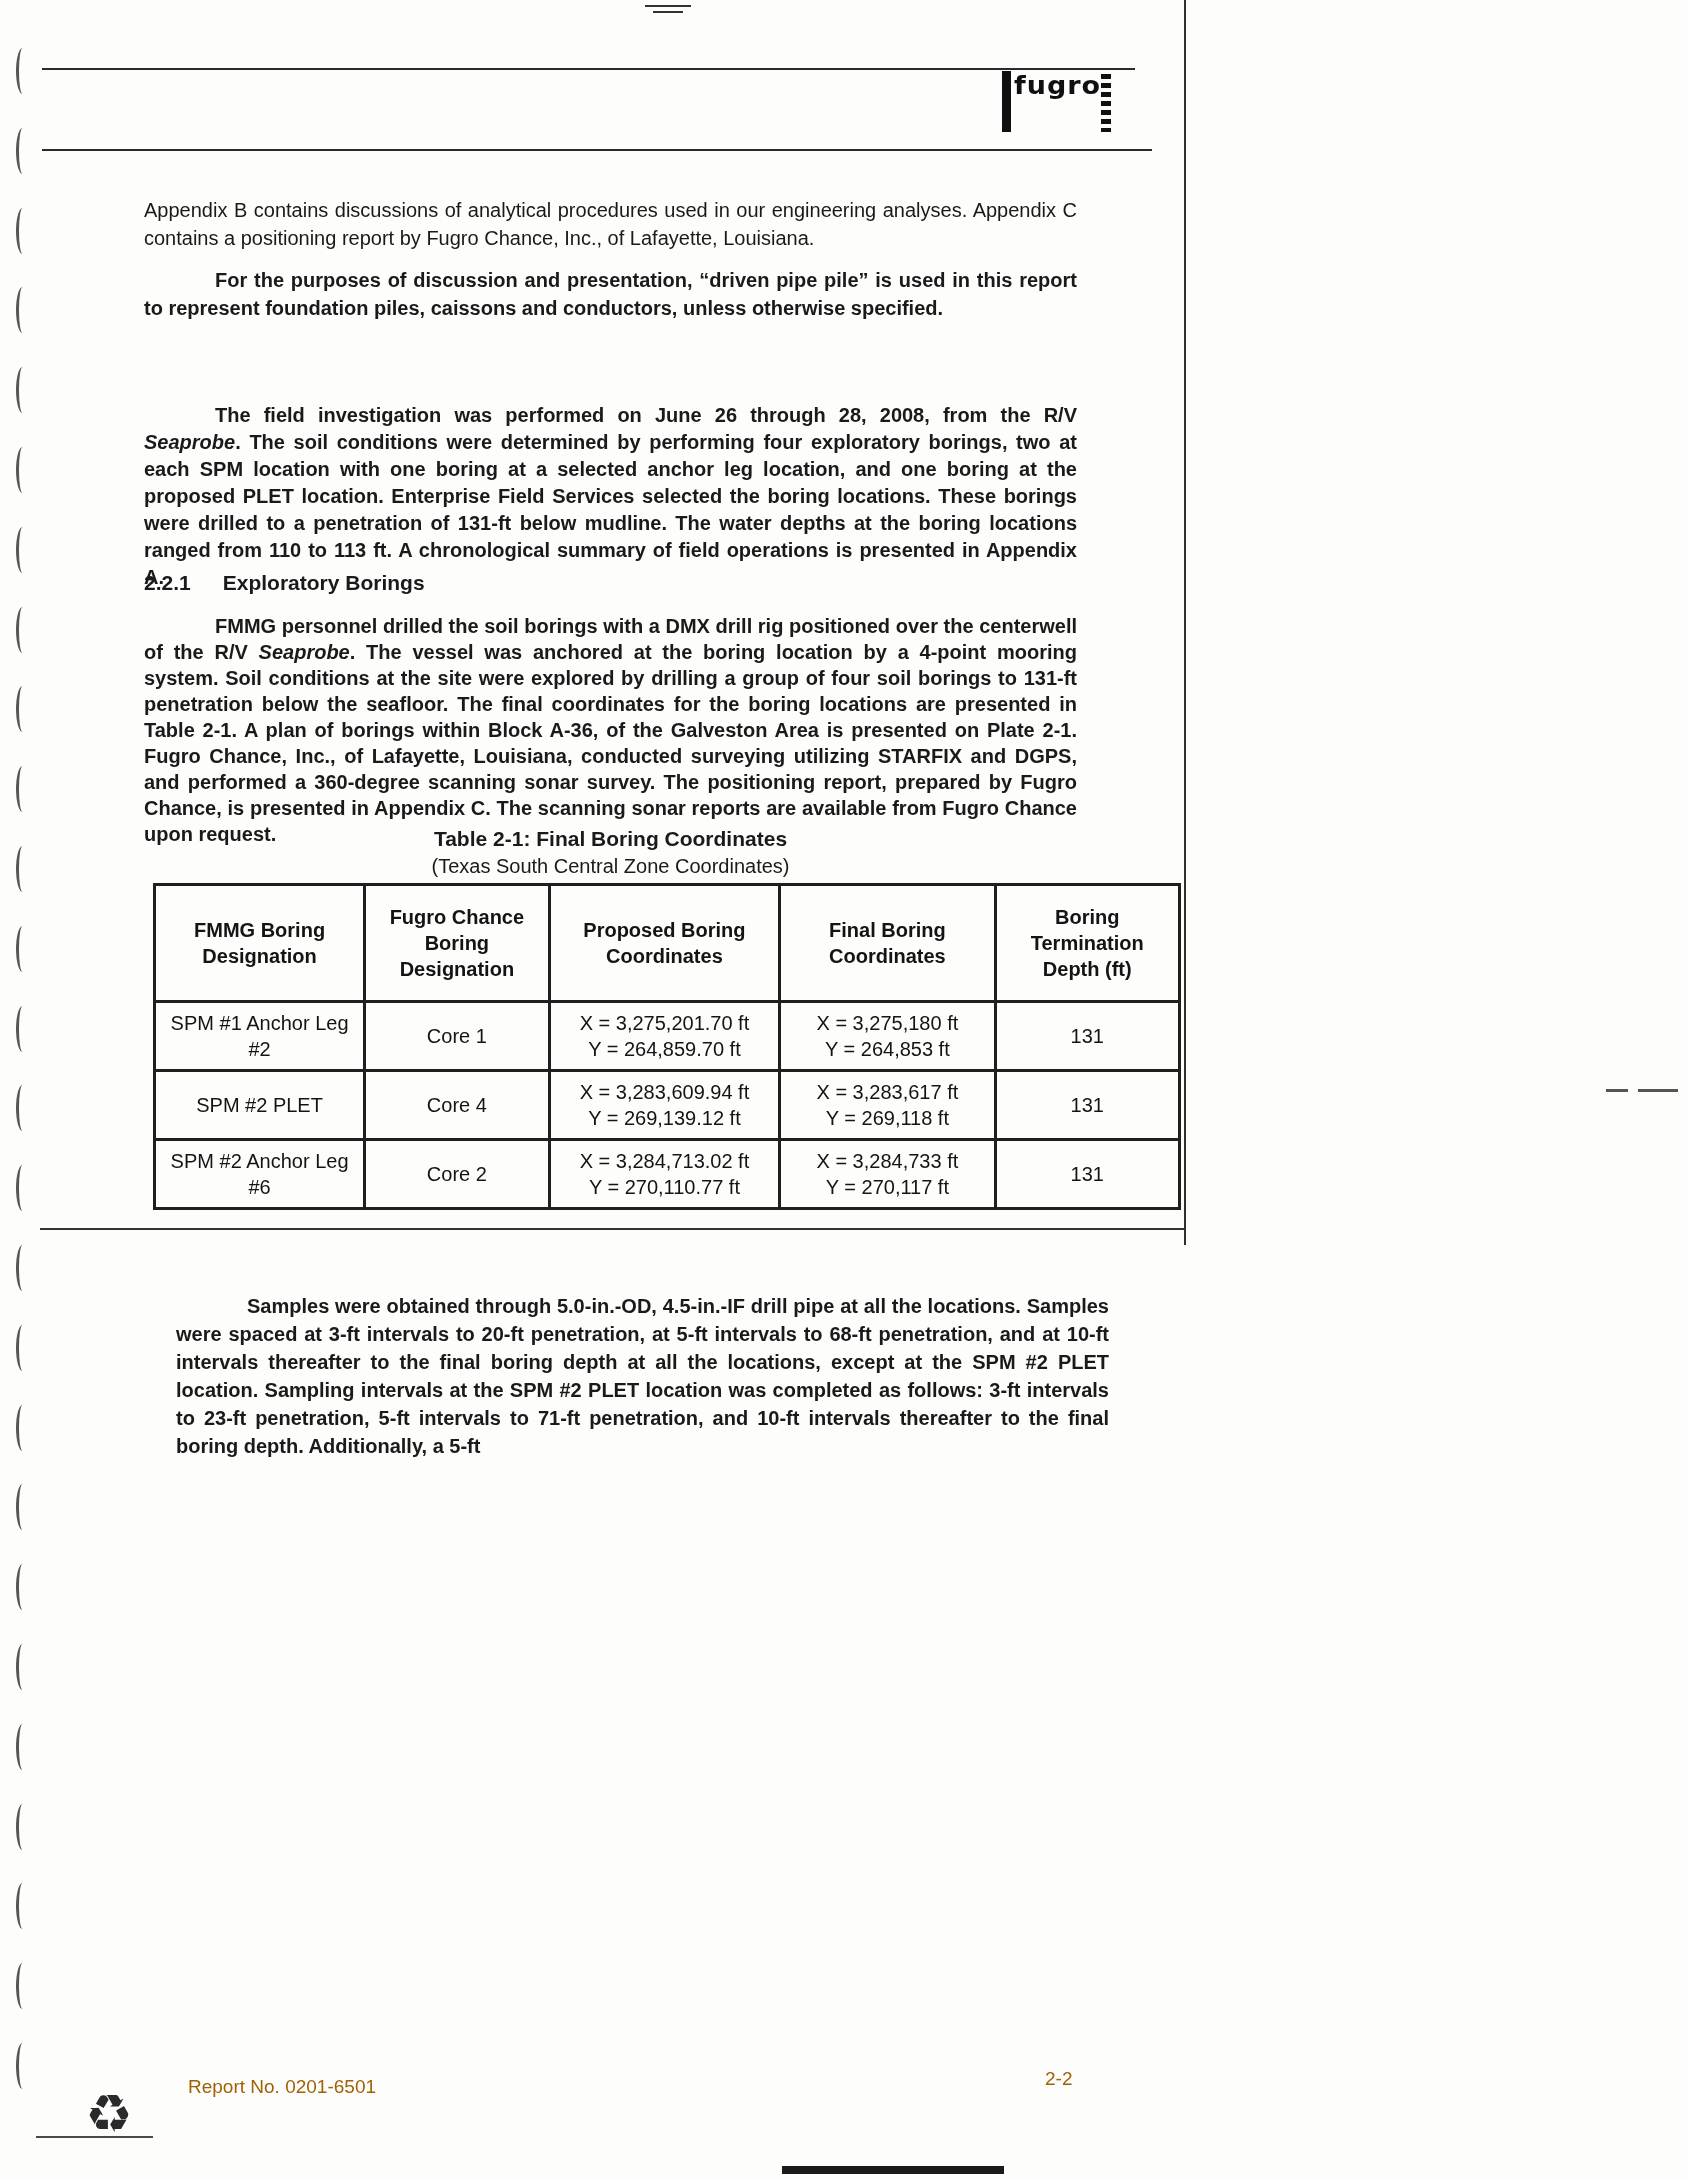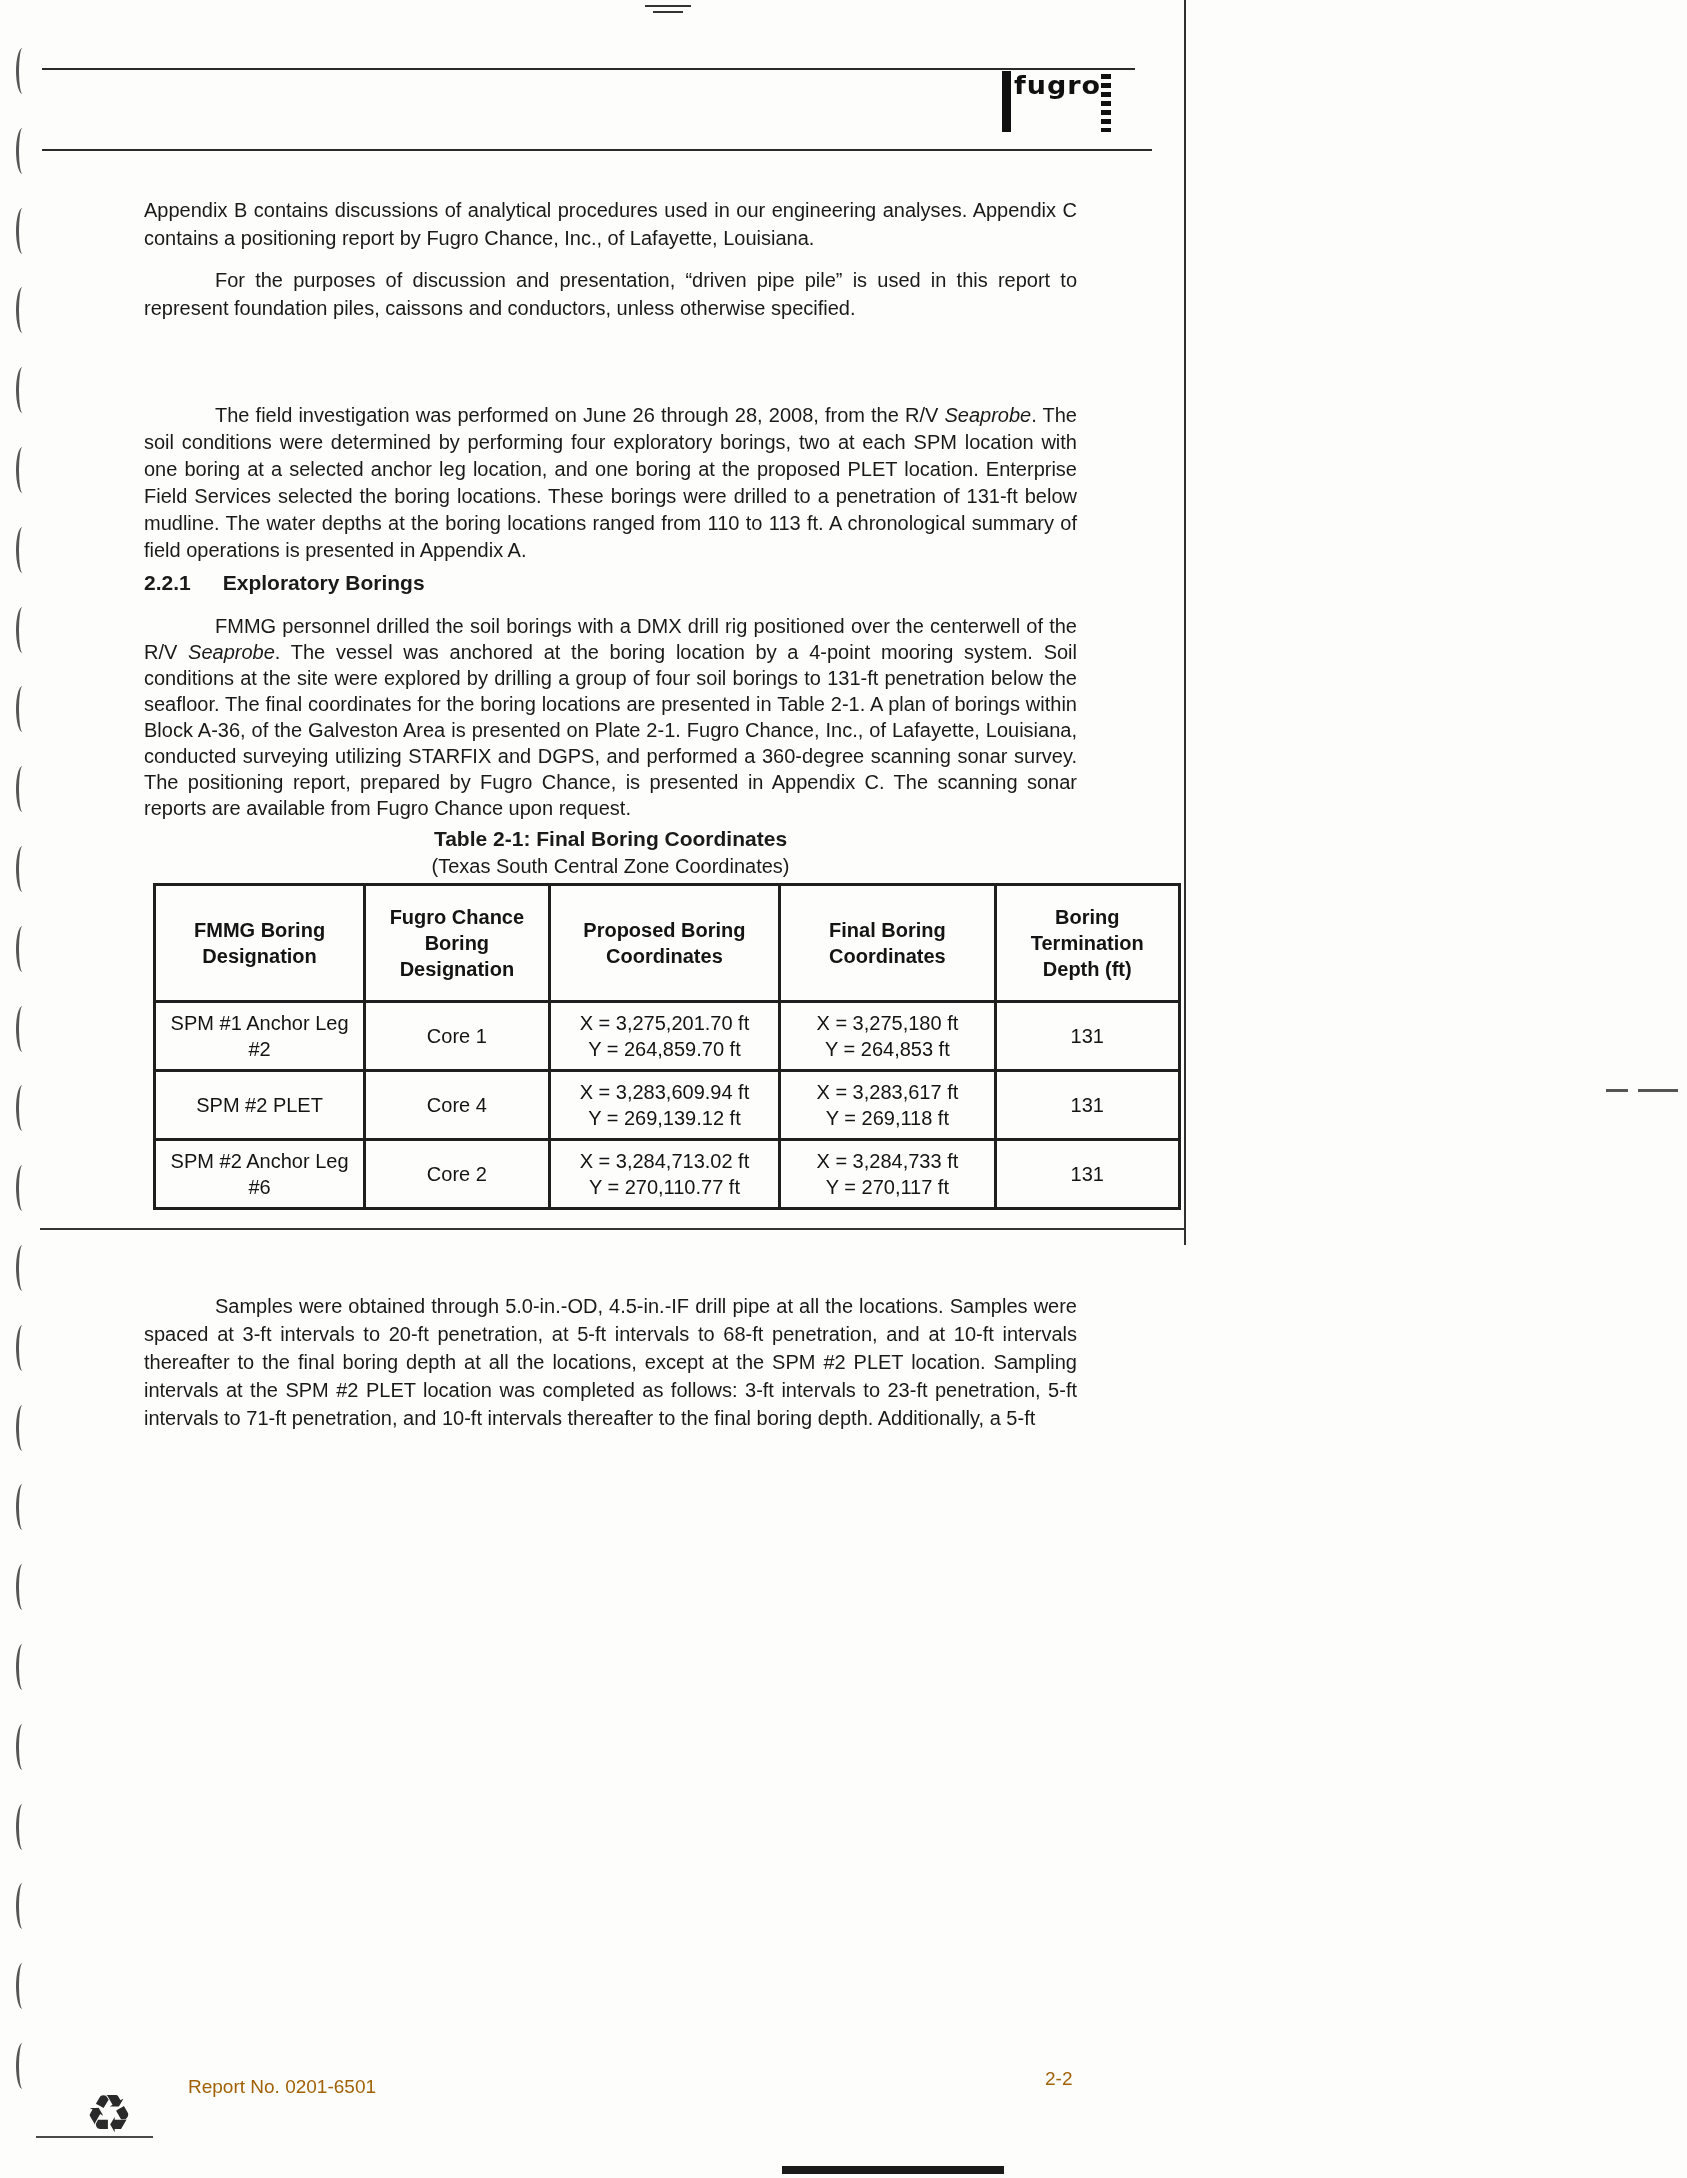--- a/index.html
+++ b/index.html
@@ -82,34 +82,34 @@
   
   .block {
     position: absolute;
     left: 144px;
     width: 933px;
     font-size: 20px;
     line-height: 28px;
     color: #1a1a1a;
     text-align: justify;
   }
-  .indent { text-indent: 71px; }
+  .indent { text-indent: 71px; font-weight: bold; }
   .ital { font-style: italic; }
 
   #p1 { top: 196px; }
   #p2 { top: 266px; }
   #h1 { top: 354px; text-align: center; font-weight: bold; font-size: 21px; }
   #h1 .hgap { display: inline-block; width: 14px; }
   #p3 { top: 402px; line-height: 27px; }
   #h2 { top: 569px; font-weight: bold; text-align: left; font-size: 21px; }
   #h2 .hgap2 { display: inline-block; width: 32px; }
   #p4 { top: 613px; line-height: 26px; }
   #t-title { top: 825px; text-align: center; font-weight: bold; font-size: 21px; }
   #t-sub   { top: 852px; text-align: center; font-size: 20px; }
-  #p5 { top: 1292px; }
+  #p5 { top: 1292px; margin-left: 32px; }
 
   
   #table-wrap { top: 883px; left: 153px; width: 1028px; }
   table { border-collapse: collapse; width: 100%; table-layout: fixed; }
   col.c1 { width: 20.5%; }
   col.c2 { width: 18%; }
   col.c3 { width: 22.5%; }
   col.c4 { width: 21%; }
   col.c5 { width: 18%; }
   th, td {

